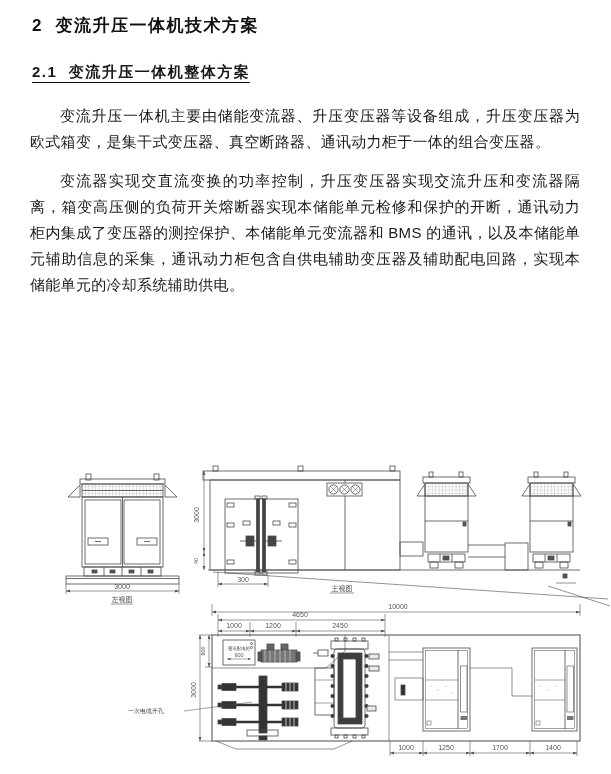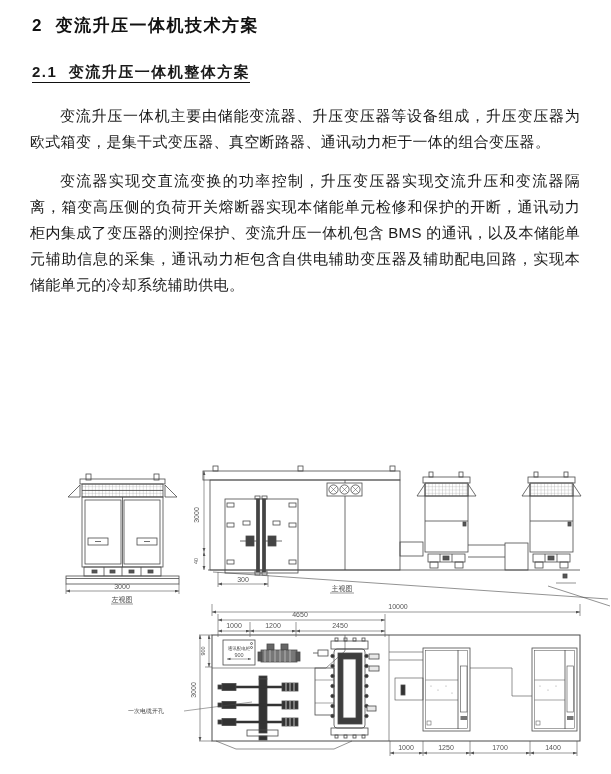--- a/index.html
+++ b/index.html
@@ -32,21 +32,21 @@
 </style>
 </head>
 <body>
 
 <div class="page">
 
   <div class="textblock">
     <h1 class="doc-h1">2  变流升压一体机技术方案</h1>
     <h2 class="doc-h2"><span>2.1  变流升压一体机整体方案</span></h2>
     <p class="body-par">变流升压一体机主要由储能变流器、升压变压器等设备组成，升压变压器为欧式箱变，是集干式变压器、真空断路器、通讯动力柜于一体的组合变压器。</p>
-    <p class="body-par">变流器实现交直流变换的功率控制，升压变压器实现交流升压和变流器隔离，箱变高压侧的负荷开关熔断器实现本储能单元检修和保护的开断，通讯动力柜内集成了变压器的测控保护、变流升压一体机包含 BMS 的通讯，以及本储能单元辅助信息的采集，通讯动力柜包含自供电辅助变压器及辅助配电回路，实现本储能单元的冷却系统辅助供电。</p>
+    <p class="body-par">变流器实现交直流变换的功率控制，升压变压器实现交流升压和变流器隔离，箱变高压侧的负荷开关熔断器实现本储能单元检修和保护的开断，通讯动力柜内集成了变压器的测控保护、本储能单元变流器和 BMS 的通讯，以及本储能单元辅助信息的采集，通讯动力柜包含自供电辅助变压器及辅助配电回路，实现本储能单元的冷却系统辅助供电。</p>
   </div>
 
   <div class="figure">
   <svg width="611" height="319" viewBox="0 455 611 319" xmlns="http://www.w3.org/2000/svg">
     <defs>
       <marker id="ae" markerWidth="8" markerHeight="6" refX="7" refY="2.5" orient="auto">
             <path d="M0,0L7,2.5L0,5Z" fill="#555"></path>
           </marker>
       <marker id="as" markerWidth="8" markerHeight="6" refX="7" refY="2.5" orient="auto-start-reverse">
             <path d="M0,0L7,2.5L0,5Z" fill="#555"></path>

